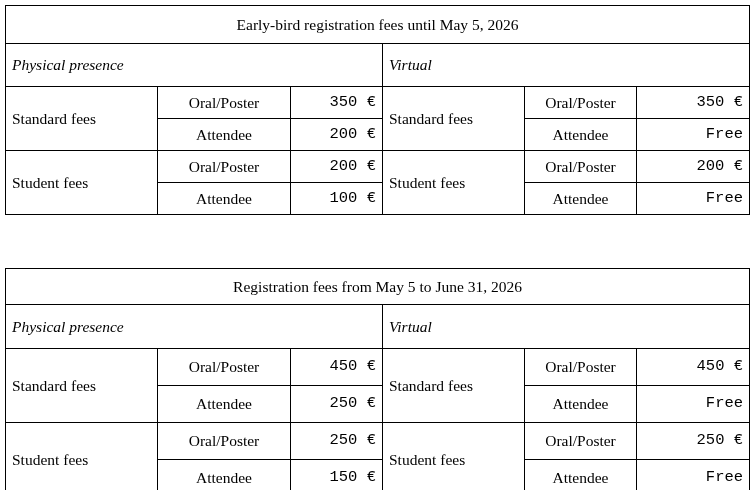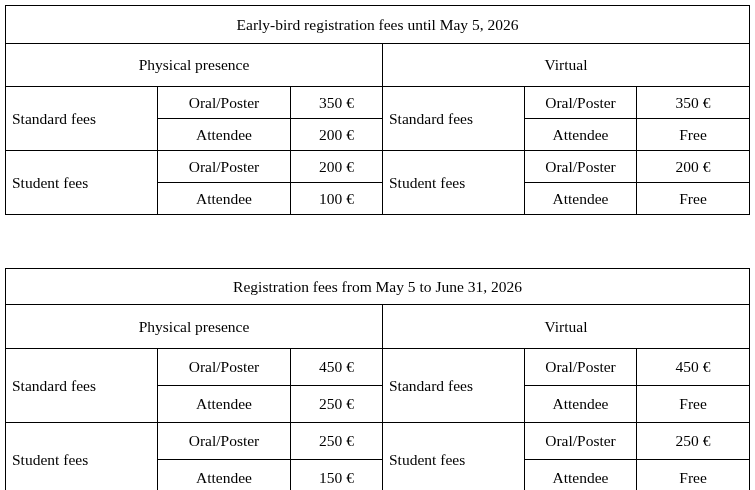--- a/index.html
+++ b/index.html
@@ -36,33 +36,35 @@
     vertical-align: middle;
     white-space: nowrap;
     overflow: hidden;
   }
 
   .title-cell {
     text-align: center;
   }
 
   .section-cell {
-    text-align: center;
+    text-align: left;
+    font-style: italic;
   }
 
   .label-cell {
     text-align: left;
   }
 
   .item-cell {
     text-align: center;
   }
 
   .price-cell {
-    text-align: center;
+    text-align: right;
+    font-family: Liberation Mono, monospace;
   }
 
   
   #table-early-bird {
     position: absolute;
     left: 5px;
     top: 5px;
     width: 744px;
   }
   #table-early-bird .row-title td { height: 37px; }

